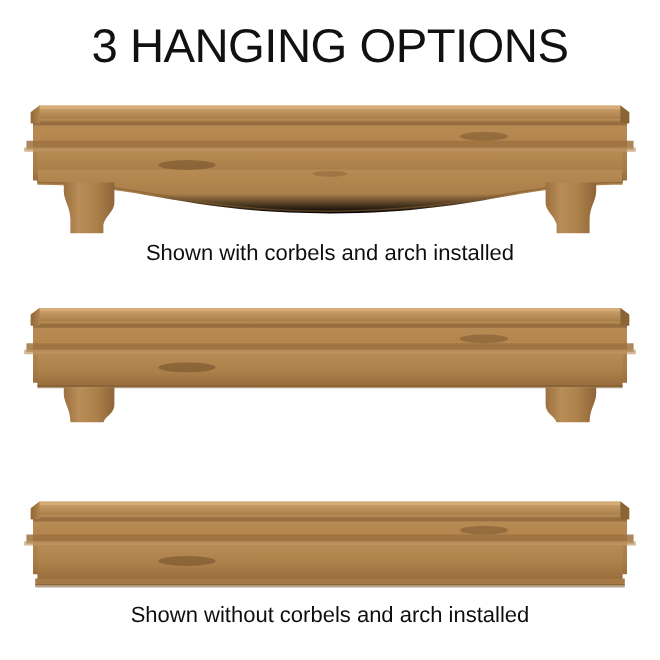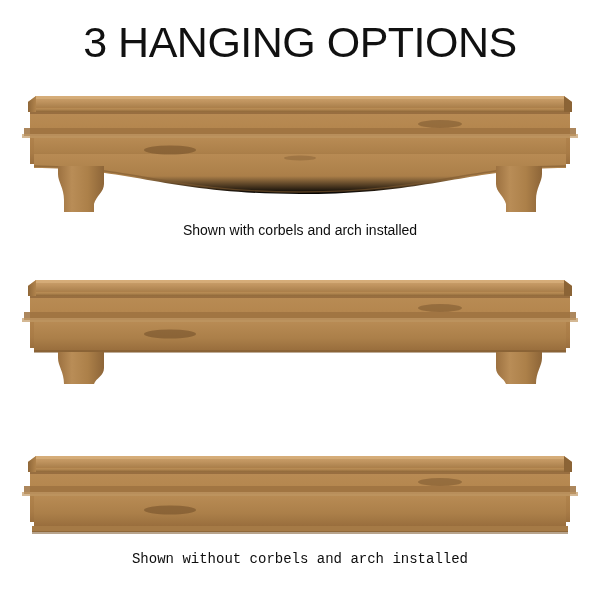--- a/index.html
+++ b/index.html
@@ -34,30 +34,30 @@
     color: #111111;
     white-space: nowrap;
   }
   .option {
     position: absolute;
     left: 0;
     width: 600px;
   }
   #option-1 { top: 88px; }
   #option-2 { top: 272px; }
-  #option-3 { top: 448px; font-family: Liberation Mono, monospace; }
+  #option-3 { top: 448px; }
 
   .shelf-figure {
     display: block;
     margin: 0 auto;
   }
   .option-caption {
     width: 600px;
     text-align: center;
-    font-size: 14px;
+    font-size: 20px;
     line-height: 26px;
     font-weight: 400;
     color: #0d0d0d;
     white-space: nowrap;
   }
   #option-1 .option-caption { margin-top: 4px; }
   #option-2 .option-caption { margin-top: 5px; }
   #option-3 .option-caption { margin-top: 6px; }
 </style>
 </head>

